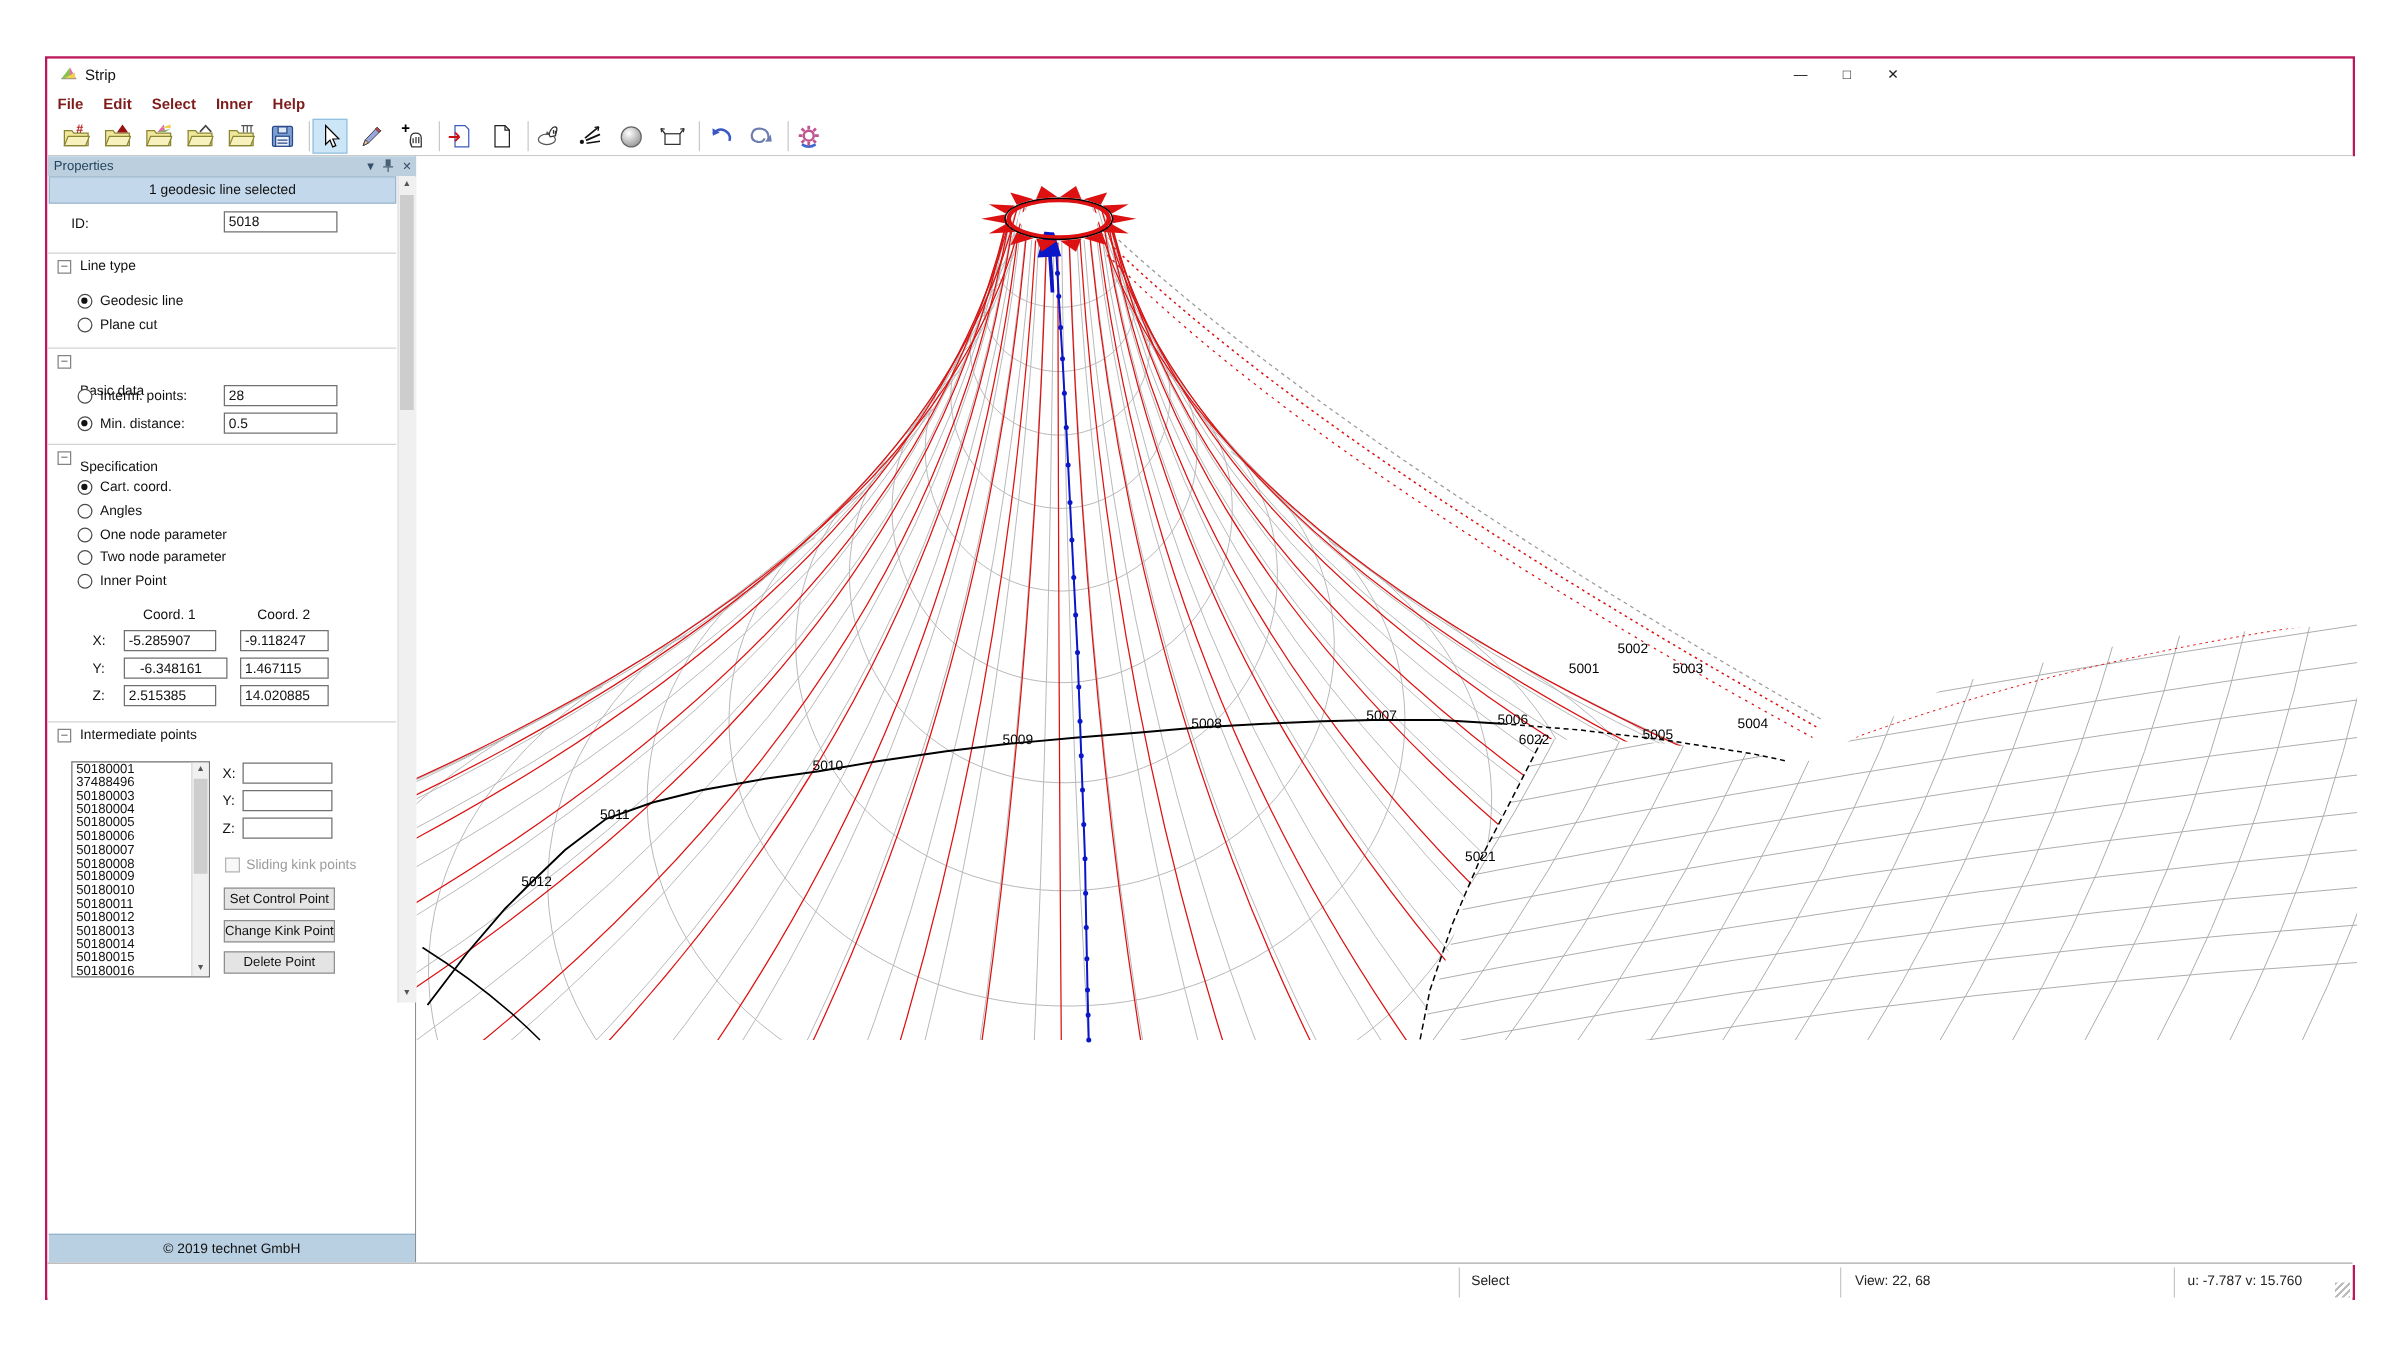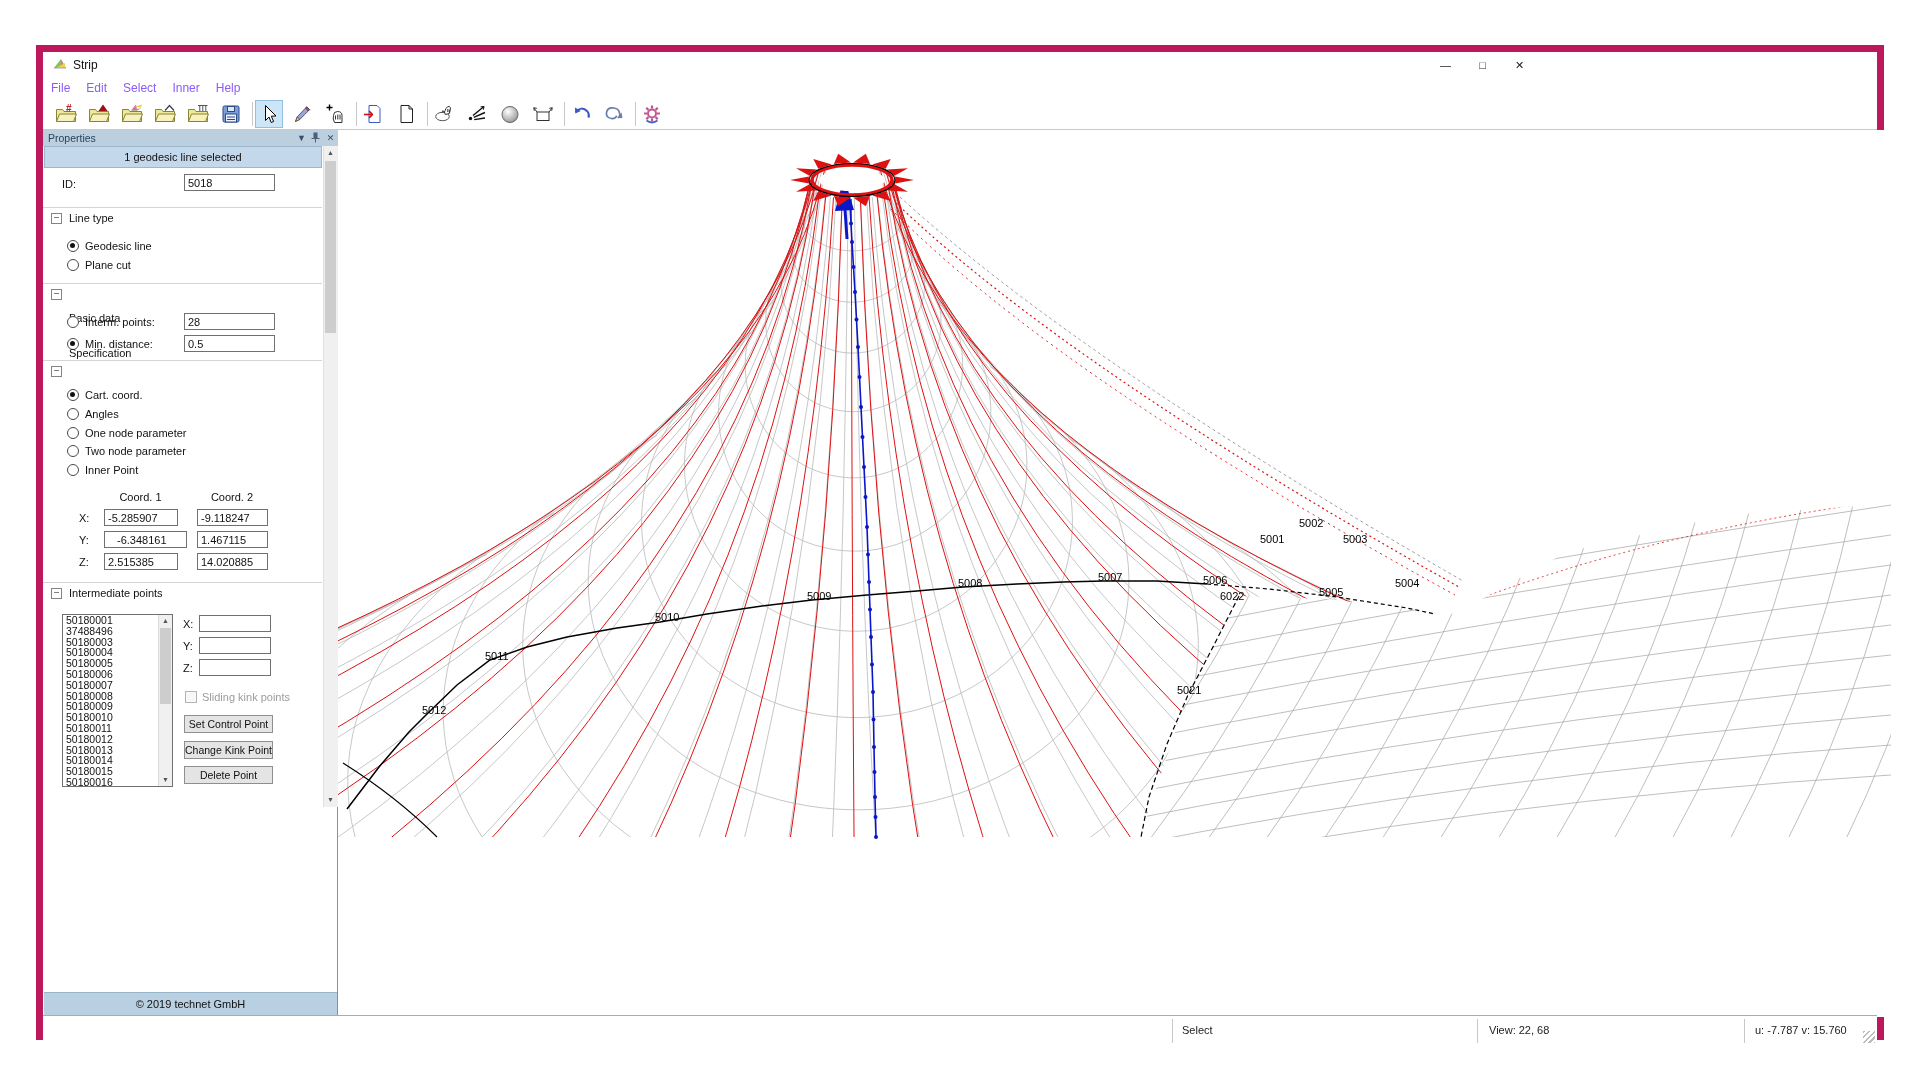--- a/index.html
+++ b/index.html
@@ -1,27 +1,27 @@
 <!DOCTYPE html>
 <html><head>
 <meta charset="utf-8">
 <style>
   html,body{margin:0;padding:0;background:#fff;width:1920px;height:1080px;overflow:hidden;
     font-family:"Liberation Sans", sans-serif;-webkit-font-smoothing:antialiased;}
   #window{position:absolute;left:36px;top:45px;width:1848px;height:995px;background:#fff;
-    border:7px solid #be185d;box-sizing:border-box;}
+    border:2px solid #be185d;box-sizing:border-box;}
   
   #titlebar{position:absolute;left:0;top:0;width:100%;height:26px;background:#fff;}
   #titlebar .title{position:absolute;left:30px;top:6px;font-size:12px;color:#111;}
   #app-icon{position:absolute;left:9px;top:5px;width:16px;height:16px;}
   #caption{position:absolute;left:1384px;top:0;height:26px;display:flex;}
   .capbtn{width:37px;height:26px;text-align:center;line-height:26px;font-size:11px;color:#222;}
   
   #menubar{position:absolute;left:0;top:26px;width:100%;height:20px;background:#fff;font-size:12px;}
-  .menu-item{display:inline-block;padding:3px 8px 0 8px;color:#8b5cf6;}
+  .menu-item{display:inline-block;padding:3px 8px 0 8px;color:#7f1d1d;font-weight:bold;}
   
   #toolbar{position:absolute;left:0;top:46px;width:100%;height:32px;background:#fff;
     border-bottom:1px solid #c9c9c9;box-sizing:border-box;}
   .tb-btn{position:absolute;top:2px;width:28px;height:28px;display:flex;align-items:center;justify-content:center;}
   .tb-btn.active{background:#cde6f7;border:1px solid #92c0e0;box-sizing:border-box;}
   .tb-sep{position:absolute;top:4px;width:1px;height:24px;background:#c9c9c9;}
   .tb-btn svg{display:block;}
   
   #panel{position:absolute;left:0;top:78px;width:295px;height:885px;background:#fff;
     border-right:1px solid #8f8f8f;box-sizing:border-box;}
@@ -290,21 +290,21 @@
     <span class="plabel" style="left:26px;top:158px;margin-top:24px;">Basic data</span>
     <span class="radio" style="left:24px;top:186px;"></span>
     <span class="plabel" style="left:42px;top:186px;">Interm. points:</span>
     <input class="pinput" style="left: 141px; top: 183px; width: 83px;" readonly="" value="28">
     <span class="radio checked" style="left:24px;top:208px;"></span>
     <span class="plabel" style="left:42px;top:208px;">Min. distance:</span>
     <input class="pinput" style="left: 141px; top: 205px; width: 83px;" readonly="" value="0.5">
 
     <div class="psep" style="top:230px;"></div>
     <span class="secbox" style="left:8px;top:236px;">–</span>
-    <span class="plabel" style="left:26px;top:217px;">Specification</span>
+    <span class="plabel" style="left:26px;top:243px;">Specification</span>
     <span class="radio checked" style="left:24px;top:259px;"></span>
     <span class="plabel" style="left:42px;top:259px;">Cart. coord.</span>
     <span class="radio" style="left:24px;top:278px;"></span>
     <span class="plabel" style="left:42px;top:278px;">Angles</span>
     <span class="radio" style="left:24px;top:297px;"></span>
     <span class="plabel" style="left:42px;top:297px;">One node parameter</span>
     <span class="radio" style="left:24px;top:315px;"></span>
     <span class="plabel" style="left:42px;top:315px;">Two node parameter</span>
     <span class="radio" style="left:24px;top:334px;"></span>
     <span class="plabel" style="left:42px;top:334px;">Inner Point</span>

